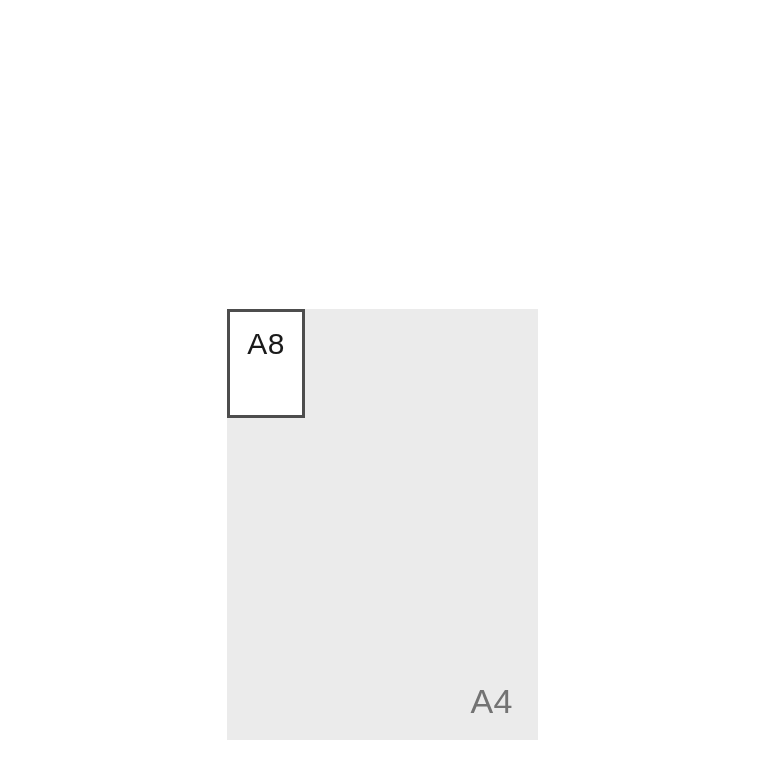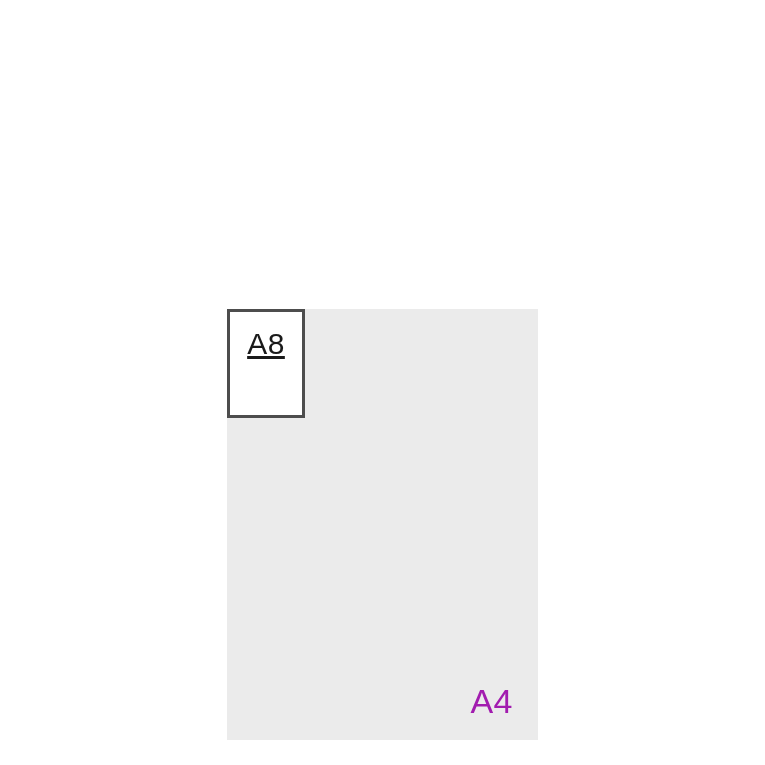--- a/index.html
+++ b/index.html
@@ -23,21 +23,21 @@
     width: 311px;
     height: 431px;
     background: #ebebeb;
   }
   .a4-label {
     position: absolute;
     right: 25px;
     bottom: 22px;
     font-size: 34px;
     line-height: 1;
-    color: #a21caf;
+    color: #737373;
     letter-spacing: 0.5px;
     user-select: none;
   }
   
   .a8-sheet {
     position: absolute;
     left: 227px;
     top: 309px;
     width: 78px;
     height: 109px;
@@ -48,21 +48,20 @@
     justify-content: center;
     align-items: flex-start;
   }
   .a8-label {
     margin-top: 17px;
     font-size: 30px;
     line-height: 1;
     color: #1a1a1a;
     letter-spacing: 0.5px;
     user-select: none;
-    text-decoration: underline;
   }
 </style>
 </head>
 <body>
 
 <div class="canvas">
 
   <div class="a4-sheet">
     <span class="a4-label">A4</span>
   </div>

